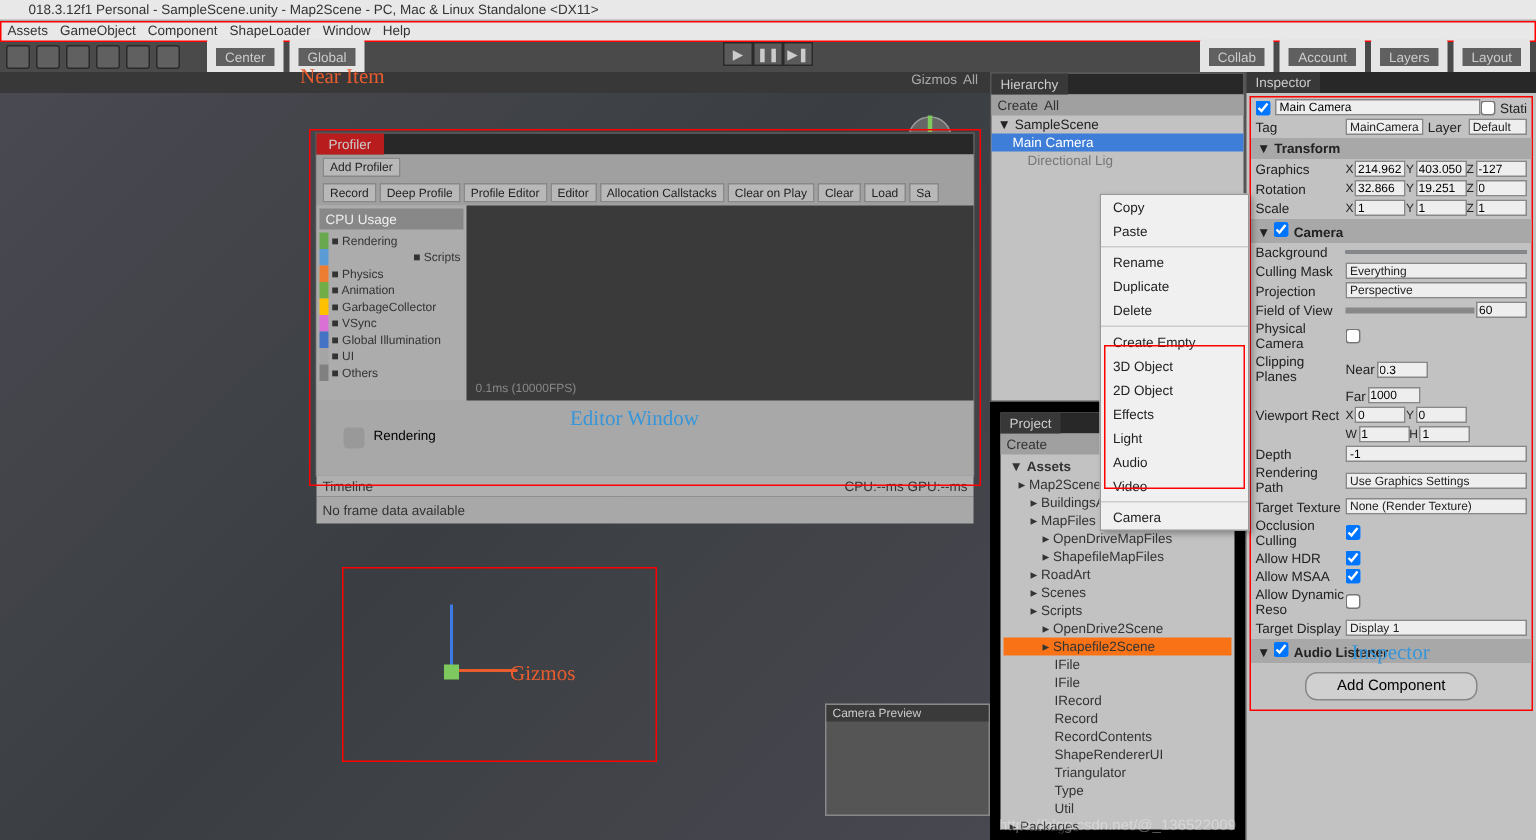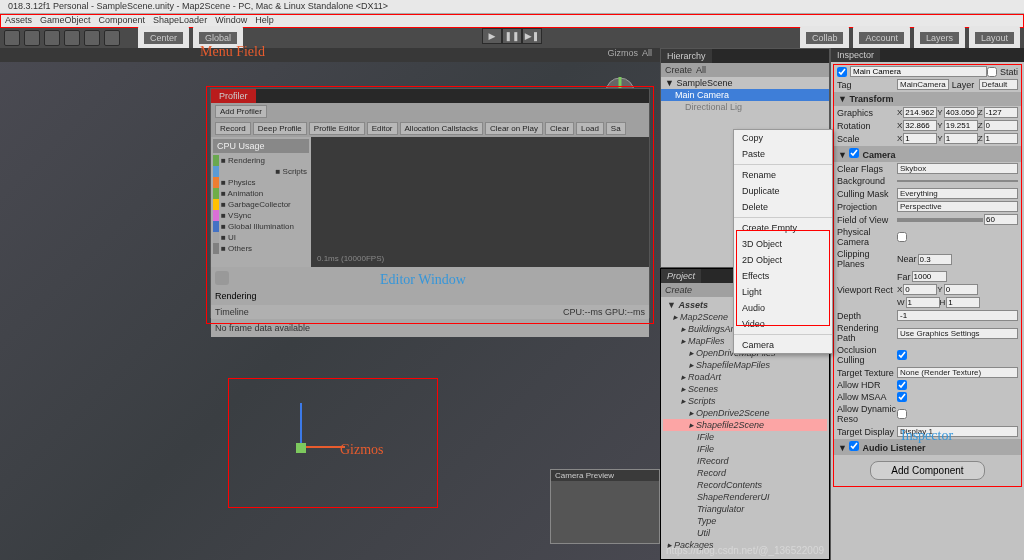--- a/index.html
+++ b/index.html
@@ -1,18 +1,18 @@
 <!DOCTYPE html>
 <html><head>
 <meta charset="utf-8">
 <style>
 * { margin: 0; padding: 0; box-sizing: border-box; font-family: Arial, sans-serif; font-size: 9px; }
 body { width: 1024px; height: 560px; background: #5a5a5a; overflow: hidden; position: relative; }
 
-.titlebar { height: 14px; background: #e8e8e8; border-bottom: 1px solid #aaa; padding: 1px 8px; color: #333; font-size: 9px; }
+.titlebar { height: 14px; background: #e8e8e8; border-bottom: 1px solid #aaa; padding: 1px 19px; color: #333; font-size: 9px; }
 
 .menubar { height: 14px; background: #e8e8e8; display: flex; gap: 8px; padding: 0 4px; color: #333; border: 1px solid red; }
 .menubar span { cursor: pointer; }
 
 .toolbar { height: 20px; background: #4a4a4a; display: flex; align-items: center; padding: 0 4px; gap: 4px; }
 .tool-btn { background: #606060; border: 6px solid #e5e5e5; color: #ccc; padding: 1px 6px; border-radius: 2px; font-size: 9px; }
 .tool-icon { width: 16px; height: 16px; background: #606060; border: 1px solid #2a2a2a; border-radius: 2px; }
 
 .main-area { position: absolute; top: 48px; left: 0; right: 0; bottom: 0; }
 
@@ -25,45 +25,45 @@
 .profiler { position: absolute; top: 40px; left: 210px; width: 440px; height: 230px; background: #a8a8a8; border: 1px solid #555; }
 .prof-tab { background: #b91c1c; color: #ccc; padding: 2px 8px; display: inline-block; }
 .prof-toolbar-row { background: #a0a0a0; padding: 2px 4px; display: flex; gap: 2px; flex-wrap: wrap; color: #222; }
 .prof-toolbar-row span { background: #b8b8b8; padding: 1px 4px; border: 1px solid #888; font-size: 8px; }
 .prof-body { display: flex; height: 130px; }
 .prof-sidebar { width: 100px; background: #acacac; padding: 2px; }
 .prof-sidebar-hdr { background: #888; color: #eee; padding: 2px 4px; margin-bottom: 2px; }
 .prof-item { padding: 1px 2px; font-size: 8px; color: #333; border-left: 6px solid transparent; }
 .prof-graph { flex: 1; background: #3a3a3a; position: relative; }
 .prof-fps { position: absolute; bottom: 4px; left: 6px; color: #888; font-size: 8px; }
-.prof-render-row { background: #a8a8a8; padding: 4px; display: flex; gap: 6px; flex-direction: column; }
+.prof-render-row { background: #a8a8a8; padding: 18px; display: flex; gap: 6px; }
 .prof-render-box { background: #999; width: 14px; height: 14px; border-radius: 3px; }
 .prof-timeline { background: #b0b0b0; padding: 2px 4px; display: flex; justify-content: space-between; color: #333; font-size: 8px; }
 .prof-noframe { background: #a8a8a8; padding: 4px; color: #333; font-size: 9px; }
 
 
 .hierarchy { position: absolute; top: 0; left: 660px; width: 170px; height: 220px; background: #c2c2c2; border: 1px solid #555; }
 .panel-tab { background: #383838; color: #ccc; padding: 2px 6px; display: inline-block; font-size: 9px; }
 .panel-tabbar { background: #282828; height: 14px; }
 .panel-subbar { background: #a0a0a0; padding: 2px 4px; display: flex; gap: 4px; font-size: 8px; color: #333; }
 .h-row { padding: 1px 4px; color: #222; font-size: 9px; cursor: pointer; }
 .h-row.selected { background: #3e7ed8; color: #fff; }
 .h-indent1 { padding-left: 14px; }
 .h-indent2 { padding-left: 24px; color: #777; }
 
 .ctx-menu { position: absolute; top: 16px; left: 72px; width: 100px; background: #f0f0f0; border: 1px solid #999; box-shadow: 2px 2px 4px rgba(0,0,0,0.3); z-index: 10; }
 .ctx-item { padding: 3px 8px; color: #222; font-size: 9px; cursor: pointer; }
 .ctx-sep { height: 1px; background: #ccc; margin: 2px 0; }
 .ctx-create-box { border: 1px solid red; }
 
 
-.project { position: absolute; top: 220px; left: 660px; width: 170px; bottom: 0; background: #c2c2c2; border: 1px solid #000000; font-style: italic; }
+.project { position: absolute; top: 220px; left: 660px; width: 170px; bottom: 0; background: #c2c2c2; border: 7px solid #000000; }
 .proj-tree { padding: 2px; }
 .proj-item { padding: 1px 4px; font-size: 9px; color: #333; cursor: pointer; }
-.proj-sel { background: #fca5a5; }
+.proj-sel { background: #f97316; }
 
 .camera-preview { position: absolute; bottom: 16px; left: 550px; width: 110px; height: 75px; background: #555; border: 1px solid #888; }
 .cam-prev-hdr { background: #3a3a3a; color: #ccc; padding: 1px 4px; font-size: 8px; }
 
 
 .inspector { position: absolute; top: 0; left: 830px; width: 194px; bottom: 0; background: #c2c2c2; border-left: 1px solid #555; }
 .insp-redbox { border: 1px solid red; margin: 2px; }
 .insp-row { display: flex; padding: 1px 3px; align-items: center; font-size: 8px; color: #222; }
 .insp-label { width: 60px; }
 .insp-field { flex: 1; background: #eee; border: 1px solid #888; padding: 0 2px; font-size: 8px; }
@@ -188,21 +188,21 @@
           <span>Timeline</span>
           <span>CPU:--ms   GPU:--ms</span>
         </div>
       <div class="prof-noframe">No frame data available</div>
     </div>
 
     <div class="camera-preview">
       <div class="cam-prev-hdr">Camera Preview</div>
     </div>
 
-    <div class="annot annot-red" style="top:-4px;left:200px">Menu Field</div>
+    <div class="annot annot-red" style="top:-4px;left:200px">Near Item</div>
     <div class="red-box" style="top:38px;left:206px;width:448px;height:238px"></div>
     <div class="annot annot-blue" style="top:224px;left:380px">Editor Window</div>
     <div class="red-box" style="top:330px;left:228px;width:210px;height:130px"></div>
     <div class="annot annot-red" style="top:394px;left:340px">Gizmos</div>
   </div>
 
   <div class="hierarchy">
     <div class="panel-tabbar"><span class="panel-tab">Hierarchy</span></div>
     <div class="panel-subbar">
         <span>Create</span>
@@ -276,24 +276,20 @@
           <span class="insp-field">MainCamera</span>
           <span style="width:30px;padding-left:3px">Layer</span>
           <span class="insp-field">Default</span>
         </div>
       <div class="insp-section">▼ <span>Transform</span></div>
       <div class="insp-row"><span class="insp-label">Graphics</span>X<input class="insp-coord" value="214.962" style="">Y<input class="insp-coord" value="403.050" style="">Z<input class="insp-coord" value="-127" style=""></div>
       <div class="insp-row"><span class="insp-label">Rotation</span>X<input class="insp-coord" value="32.866" style="">Y<input class="insp-coord" value="19.251" style="">Z<input class="insp-coord" value="0" style=""></div>
       <div class="insp-row"><span class="insp-label">Scale</span>X<input class="insp-coord" value="1" style="">Y<input class="insp-coord" value="1" style="">Z<input class="insp-coord" value="1" style=""></div>
       <div class="insp-section">▼ <input type="checkbox" class="insp-chk" checked="" style=""><span>Camera</span></div>
       <div class="insp-row">
-          <span class="insp-label">Clear Flags</span>
-          <span class="insp-field">Skybox</span>
-        </div>
-      <div class="insp-row">
           <span class="insp-label">Background</span>
           <span class="insp-field" style="background:#2a3a5a"></span>
         </div>
       <div class="insp-row">
           <span class="insp-label">Culling Mask</span>
           <span class="insp-field">Everything</span>
         </div>
       <div class="insp-row">
           <span class="insp-label">Projection</span>
           <span class="insp-field">Perspective</span>
@@ -321,28 +317,28 @@
       <div class="insp-row"><span class="insp-label"></span>W<input class="insp-coord" value="1" style="">H<input class="insp-coord" value="1" style=""></div>
       <div class="insp-row">
           <span class="insp-label">Depth</span>
           <input class="insp-field" value="-1" style="">
         </div>
       <div class="insp-row">
           <span class="insp-label">Rendering Path</span>
           <span class="insp-field">Use Graphics Settings</span>
         </div>
       <div class="insp-row">
+          <span class="insp-label">Target Texture</span>
+          <span class="insp-field">None (Render Texture)</span>
+        </div>
+      <div class="insp-row">
           <span class="insp-label">Occlusion Culling</span>
           <input type="checkbox" class="insp-chk" checked="" style="">
         </div>
       <div class="insp-row">
-          <span class="insp-label">Target Texture</span>
-          <span class="insp-field">None (Render Texture)</span>
-        </div>
-      <div class="insp-row">
           <span class="insp-label">Allow HDR</span>
           <input type="checkbox" class="insp-chk" checked="" style="">
         </div>
       <div class="insp-row">
           <span class="insp-label">Allow MSAA</span>
           <input type="checkbox" class="insp-chk" checked="" style="">
         </div>
       <div class="insp-row">
           <span class="insp-label">Allow Dynamic Reso</span>
           <input type="checkbox" class="insp-chk" style="">

